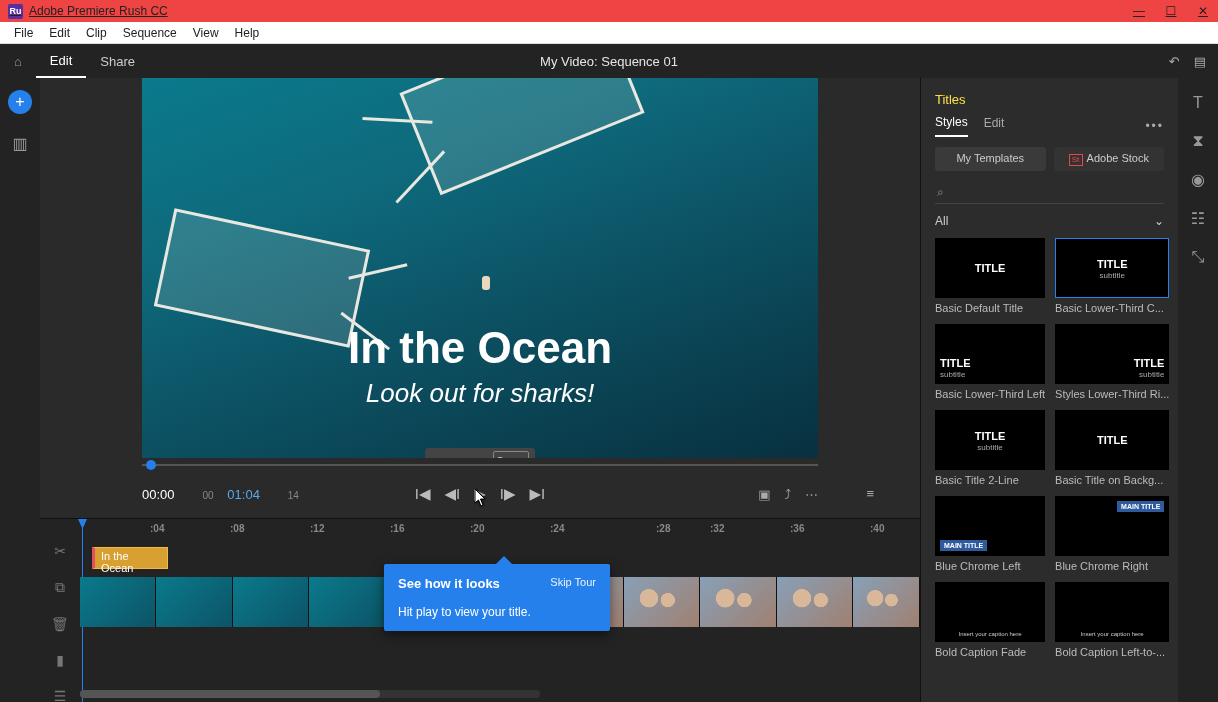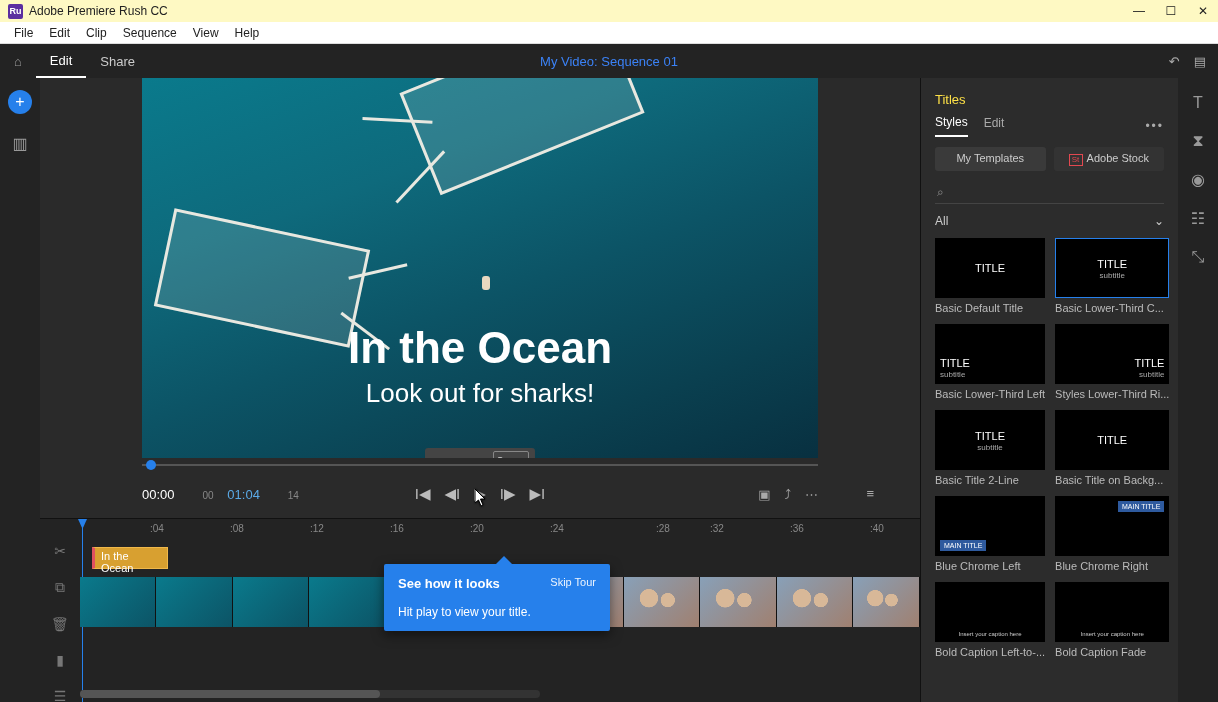--- a/index.html
+++ b/index.html
@@ -1,30 +1,30 @@
 <!DOCTYPE html>
 <html><head>
 <meta charset="utf-8">
 <style>
   * { margin:0; padding:0; box-sizing:border-box; font-family:"Segoe UI",Arial,sans-serif; }
   body { width:1218px; height:702px; background:#2a2a2a; color:#ccc; overflow:hidden; position:relative; }
   
-  .titlebar { height:22px; background:#fef9c3; display:flex; align-items:center; padding:4px 8px; color:#222; font-size:12px; }
+  .titlebar { height:22px; background:#ef4444; display:flex; align-items:center; padding:4px 8px; color:#222; font-size:12px;text-decoration:underline; }
   .titlebar .logo { width:15px; height:15px; background:#5b2ea0; color:#fff; font-size:9px; font-weight:700; display:flex; align-items:center; justify-content:center; margin-right:6px; border-radius:2px; }
   .titlebar .wincontrols { margin-left:auto; display:flex; gap:18px; }
   .titlebar .wincontrols span { width:14px; text-align:center; cursor:pointer; }
   
   .menubar { height:22px; background:#fff; display:flex; align-items:center; padding:0 6px; font-size:12px; color:#222; border-bottom:1px solid #ddd; }
   .menubar span { padding:0 8px; cursor:pointer; }
   
   .apptop { height:34px; background:#232323; display:flex; align-items:center; color:#ccc; font-size:13px; }
   .apptop .home { padding:0 14px; color:#999; cursor:pointer; }
   .apptop .tab { padding:0 14px; height:100%; display:flex; align-items:center; cursor:pointer; }
   .apptop .tab.active { color:#fff; border-bottom:2px solid #fff; }
-  .apptop .center { position:absolute; left:50%; transform:translateX(-50%); color:#3b82f6; }
+  .apptop .center { position:absolute; left:50%; transform:translateX(-50%); color:#e5e5e5; }
   .apptop .right { margin-left:auto; display:flex; gap:14px; padding-right:12px; }
   .apptop .right span { cursor:pointer; color:#aaa; }
   
   .mainrow { display:flex; height:calc(702px - 22px - 22px - 34px); }
   .leftrail { width:40px; background:#232323; display:flex; flex-direction:column; align-items:center; padding-top:12px; gap:20px; }
   .leftrail .addbtn { width:24px; height:24px; background:#2680eb; border-radius:50%; color:#fff; display:flex; align-items:center; justify-content:center; font-size:16px; cursor:pointer; }
   .leftrail .icon, .rightrail .icon { color:#999; cursor:pointer; font-size:16px; }
   .centercol { flex:1; display:flex; flex-direction:column; min-width:0; }
   .preview-wrap { position:relative; flex:0 0 auto; display:flex; justify-content:center; padding:0 0 0 0; }
   .preview { width:676px; height:380px; background:linear-gradient(160deg,#0a7a8c 0%,#0e6a7c 30%,#0c5466 55%,#0a4050 80%,#083040 100%); position:relative; overflow:hidden; }
@@ -33,21 +33,21 @@
   .boat.b1::before, .boat.b1::after { content:""; position:absolute; width:70px; height:3px; background:#e8e8e0; }
   .boat.b1::before { top:20px; left:-50px; transform:rotate(25deg); }
   .boat.b1::after { bottom:20px; left:-50px; transform:rotate(-25deg); }
   .boat.b2 { width:200px; height:100px; top:150px; left:20px; transform:rotate(12deg); }
   .boat.b2::before, .boat.b2::after { content:""; position:absolute; width:60px; height:3px; background:#e8e8e0; }
   .boat.b2::before { top:15px; right:-45px; transform:rotate(-25deg); }
   .boat.b2::after { bottom:15px; right:-45px; transform:rotate(25deg); }
   .swimmer { position:absolute; top:198px; left:340px; width:8px; height:14px; background:#e8d8c0; border-radius:3px; }
   .preview-text { position:absolute; width:100%; text-align:center; color:#fff; }
   .preview-title { top:245px; font-size:44px; font-weight:700; }
-  .preview-sub { top:300px; font-size:26px; font-weight:300; }
+  .preview-sub { top:300px; font-size:26px; font-style:italic; font-weight:300; }
   
   .tooltip { position:absolute; top:370px; left:50%; transform:translateX(-50%); background:#444; color:#ddd; font-size:11px; padding:3px 6px; border-radius:3px; display:flex; gap:6px; align-items:center; }
   .tooltip .key { border:1px solid #888; padding:4px 3px; border-radius:2px; font-size:10px; }
   
   .scrubber { height:12px; position:relative; margin:0 auto; width:676px; }
   .scrubline { position:absolute; top:6px; left:0; right:0; height:2px; background:#555; }
   .scrubhandle { position:absolute; top:2px; left:4px; width:10px; height:10px; background:#2680eb; border-radius:50%; }
   
   .controls { height:36px; display:flex; align-items:center; width:676px; margin:6px auto 0; color:#bbb; font-size:13px; position:relative; }
   .controls .tc { font-family:monospace; }
@@ -58,21 +58,21 @@
   .controls .transport span { cursor:pointer; font-size:15px; color:#bbb; }
   .controls .rightctrls { margin-left:auto; display:flex; gap:14px; }
   .controls .rightctrls span { cursor:pointer; color:#aaa; }
   .hamburger { position:absolute; right:-56px; top:10px; cursor:pointer; color:#aaa; }
   
   .timeline-area { flex:1; background:#232323; position:relative; overflow:hidden; border-top:1px solid #111; margin-top:6px; }
   .tl-tools { position:absolute; left:0; top:0; bottom:0; width:40px; background:#232323; display:flex; flex-direction:column; align-items:center; padding-top:24px; gap:20px; }
   .tl-tools span { color:#777; cursor:pointer; font-size:14px; }
   .tl-body { position:absolute; left:40px; right:0; top:0; bottom:0; }
   .ruler { height:22px; position:relative; font-size:10px; color:#888; }
-  .ruler span { position:absolute; top:4px; }
+  .ruler span { position:absolute; top:4px;font-weight:bold; }
   .playhead { position:absolute; top:0; bottom:0; width:1px; background:#2680eb; left:2px; }
   .playhead::before { content:""; position:absolute; top:0; left:-4px; width:9px; height:10px; background:#2680eb; clip-path:polygon(0 0,100% 0,50% 100%); }
   .title-clip { position:absolute; top:28px; left:12px; height:22px; background:#d8a030; border:1px solid #f0b84a; border-left:3px solid #e05060; font-size:11px; color:#fff; padding:2px 6px; }
   .videorow { position:absolute; top:58px; left:0; right:0; height:50px; display:flex; }
   .thumb { height:50px; border-right:1px solid #111; background:linear-gradient(135deg,#0a7a8c,#0c5466); position:relative; }
   .thumb.people { background:linear-gradient(135deg,#88a0b8,#a08070); }
   .thumb.people::after { content:""; position:absolute; inset:6px; background:radial-gradient(circle at 30% 40%, #d8b898 18%, transparent 19%), radial-gradient(circle at 60% 45%, #d8b898 16%, transparent 17%); }
   .hscroll { position:absolute; bottom:4px; left:0; width:460px; height:8px; background:#333; border-radius:4px; }
   .hscroll::before { content:""; position:absolute; left:0; width:300px; height:8px; background:#555; border-radius:4px; }
   
@@ -94,21 +94,21 @@
   .rp-srcrow .stlogo { display:inline-block; width:14px; height:12px; border:1px solid #e34850; color:#e34850; font-size:8px; line-height:10px; margin-right:4px; }
   .rp-search { margin:0 14px; padding:4px 2px; border-bottom:1px solid #444; color:#888; }
   .rp-filter { margin:10px 14px 6px; display:flex; justify-content:space-between; cursor:pointer; color:#ccc; }
   .rp-grid { flex:1; overflow-y:auto; padding:4px 10px 10px 14px; position:relative; }
   .rp-grid::-webkit-scrollbar { width:8px; }
   .rp-grid::-webkit-scrollbar-thumb { background:#555; border-radius:4px; }
   .grid-inner { display:grid; grid-template-columns:1fr 1fr; gap:10px 10px; }
   .tcard { cursor:pointer; }
   .tthumb { height:60px; background:#000; position:relative; border:1px solid transparent; display:flex; align-items:center; justify-content:center; }
   .tcard.selected .tthumb { border:1px solid #2680eb; }
-  .tword { color:#fff; font-weight:400; font-size:11px; }
+  .tword { color:#fff; font-weight:700; font-size:11px; }
   .tword.sm { font-size:8px; font-weight:400; display:block; color:#aaa; }
   .tcap { margin-top:4px; font-size:11px; color:#bbb; white-space:nowrap; overflow:hidden; text-overflow:ellipsis; }
   .tthumb.ll { align-items:flex-end; justify-content:flex-start; padding:4px; }
   .tthumb.lr { align-items:flex-end; justify-content:flex-end; padding:4px; }
   .tthumb.blueL { align-items:flex-end; justify-content:flex-start; padding:4px; }
   .tthumb.blueL .chip { background:#2e5a9e; padding:2px 4px; font-size:7px; }
   .tthumb.blueR { align-items:flex-start; justify-content:flex-end; padding:4px; }
   .tthumb.blueR .chip { background:#2e5a9e; padding:2px 4px; font-size:7px; }
   .tthumb.bold { align-items:flex-end; justify-content:center; padding:4px; }
   .tthumb.bold .line { font-size:6px; color:#ccc; }
@@ -306,27 +306,27 @@
           <div class="tcard">
             <div class="tthumb blueR">
               <span class="chip tword" style="font-size:7px">MAIN TITLE</span>
             </div>
             <div class="tcap">Blue Chrome Right</div>
           </div>
           <div class="tcard">
             <div class="tthumb bold">
               <span class="line">Insert your caption here</span>
             </div>
-            <div class="tcap">Bold Caption Left-to-...</div>
+            <div class="tcap">Bold Caption Fade</div>
           </div>
           <div class="tcard">
             <div class="tthumb bold">
               <span class="line">Insert your caption here</span>
             </div>
-            <div class="tcap">Bold Caption Fade</div>
+            <div class="tcap">Bold Caption Left-to-...</div>
           </div>
         </div>
     </div>
   </div>
 
   <div class="rightrail">
     <span class="icon">T</span>
     <span class="icon">⧗</span>
     <span class="icon">◉</span>
     <span class="icon">☷</span>

